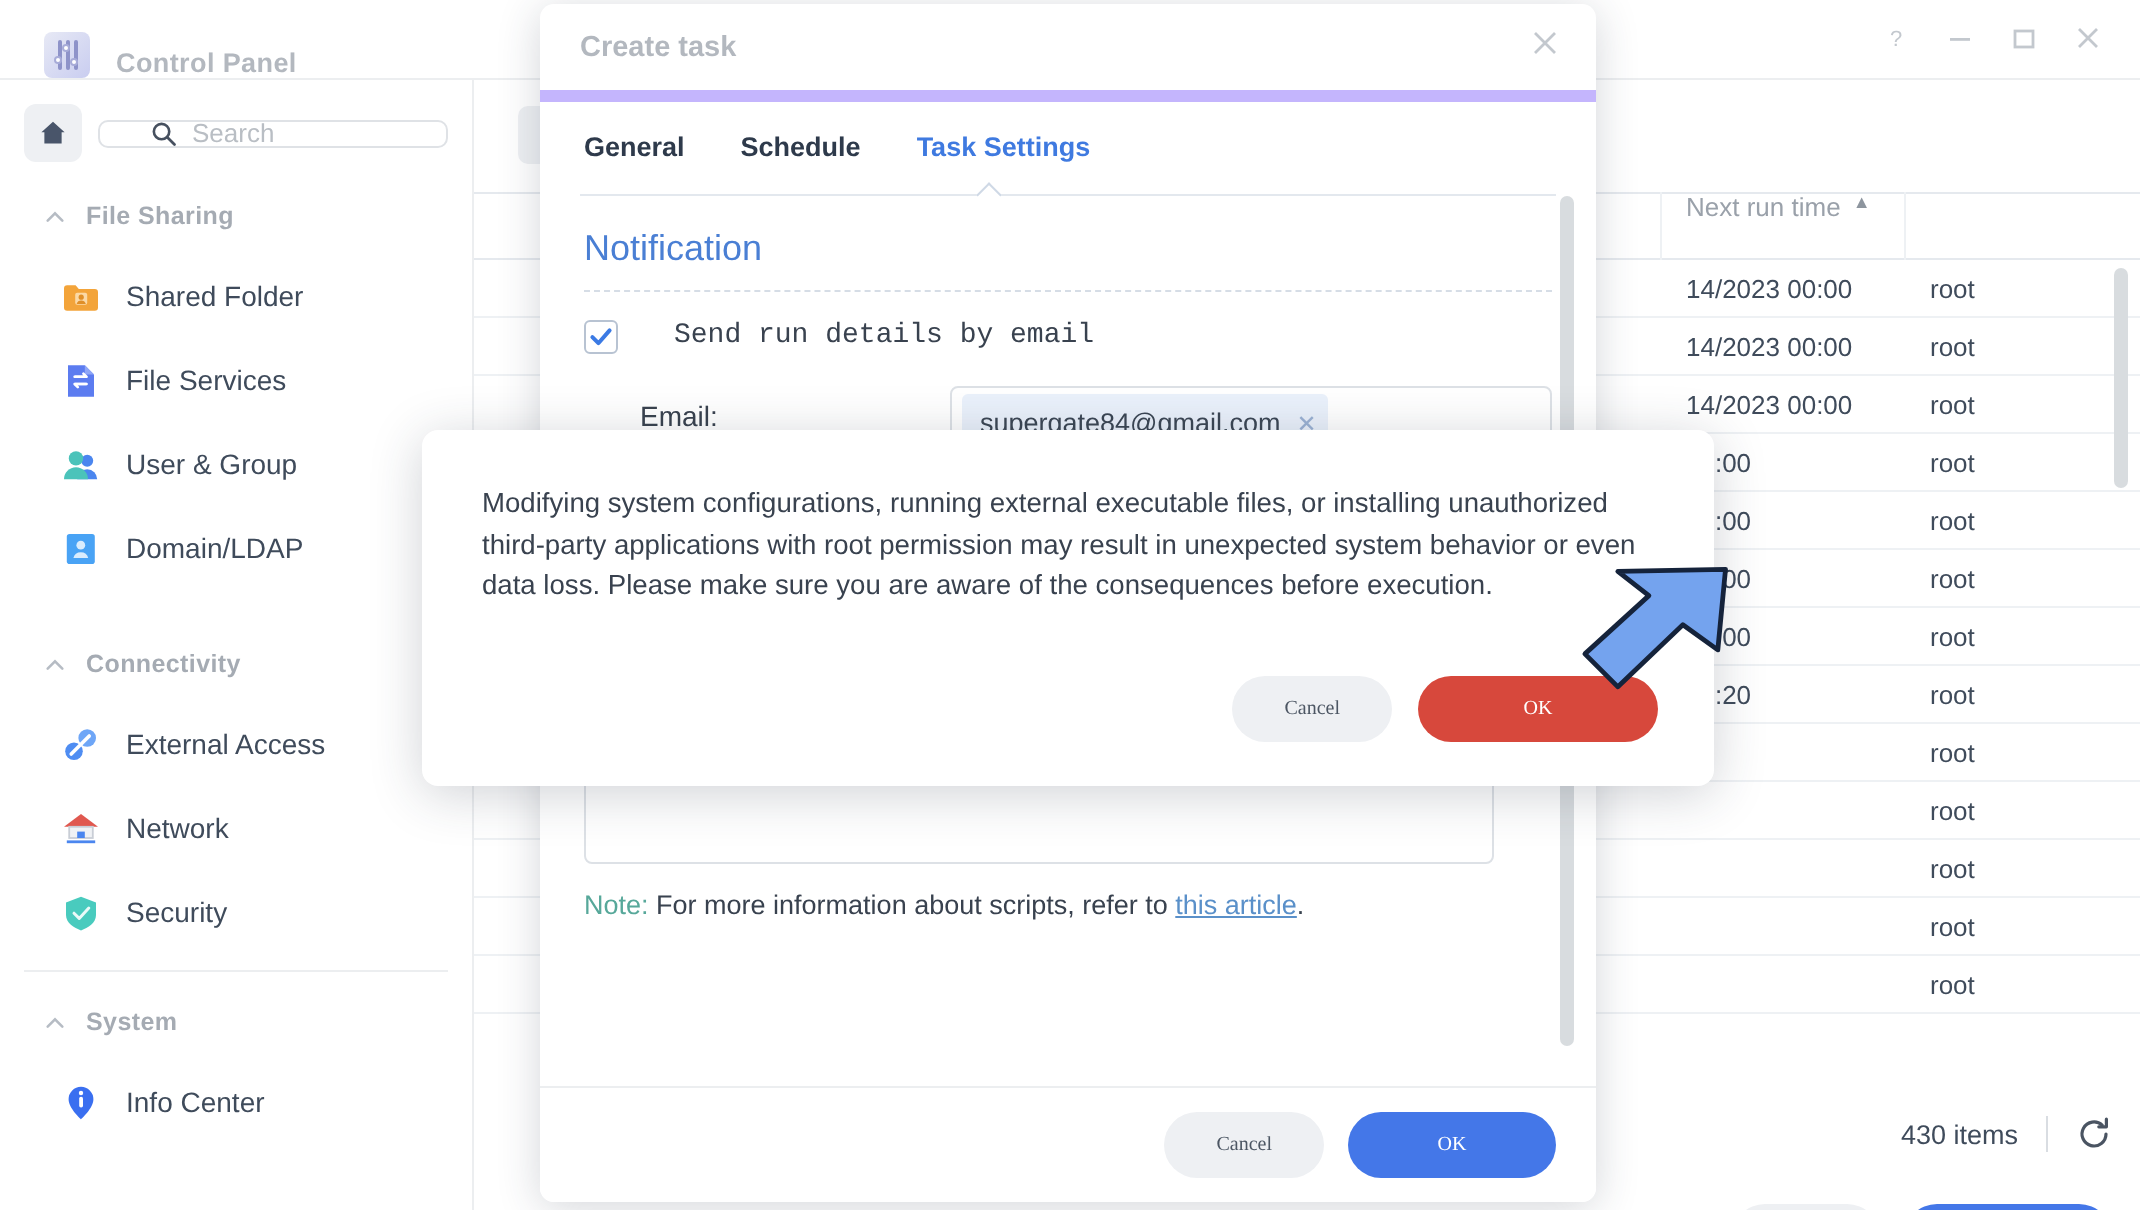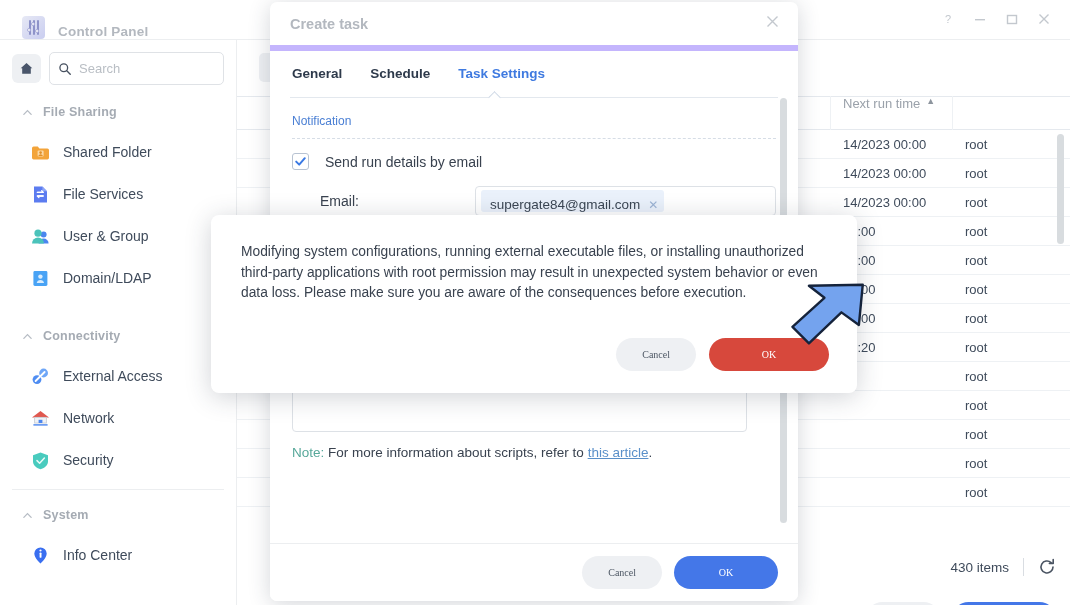--- a/index.html
+++ b/index.html
@@ -50,22 +50,22 @@
   }
   .search-row {
     display: flex; align-items: center; gap: 8px;
     padding: 12px 12px 0 12px;
   }
   .home-btn {
     width: 29px; height: 29px; border-radius: 6px; background: #eef0f3;
     display: flex; align-items: center; justify-content: center; flex:none;
   }
   .search-box {
-    flex: 1; height: 33px; border: 1px solid #dfe2e6; border-radius: 5px;
-    display: flex; align-items: center; padding: 0 8px; gap: 7px;
+    flex: 1; height: 14px; border: 1px solid #dfe2e6; border-radius: 5px;
+    display: flex; align-items: center; padding: 0 25px; gap: 7px;
     background: #fff;
   }
   .search-box .ph { color: #b9bec4; font-size: 13px; }
   .group-hdr {
     display: flex; align-items: center; gap: 10px; padding: 0 0 0 22px;
     height: 38px; margin-top: 8px;
   }
   .group-hdr .cname {
     font-size: 12.5px; font-weight: bold; color: #a5abb3; letter-spacing: .2px;
   }
@@ -161,23 +161,23 @@
     align-items:center; position:relative; }
   .tab { font-size: 13.5px; font-weight: bold; color:#2e3a4b; padding-bottom: 2px;}
   .tab.active { color:#3f7ae0; }
   .tab-rule { height:1px; background:#e3e8ee; margin: 0 20px; position:relative; }
   .tab-caret {
     position:absolute; top:-4px; left: 200px; width:9px; height:9px;
     background:#fff; border-left:1px solid #cfd9e6; border-top:1px solid #cfd9e6;
     transform: rotate(45deg);
   }
   .dlg-body { padding: 16px 22px 0 22px; position:relative; }
-  .sec-title { font-size: 12px; color:#4a7fd4; margin-bottom: 10px; }
+  .sec-title { font-size: 18px; color:#4a7fd4; margin-bottom: 10px; }
   .dash-rule { border-top: 1px dashed #d6dde6; margin-bottom: 14px; }
-  .chk-row { display:flex; align-items:flex-end; gap: 16px; margin-bottom: 16px; }
+  .chk-row { display:flex; align-items:flex-start; gap: 28px; margin-bottom: 16px; font-family: Liberation Mono, monospace; }
   .chk {
     width: 17px; height: 17px; border:1px solid #b8c3d2; border-radius: 3px;
     background:#fff; display:flex; align-items:center; justify-content:center;
   }
   .chk-row .lbl { font-size: 14px; color:#39424f; }
   .email-row { display:flex; align-items:center; padding-left: 28px; gap: 0; }
   .email-lbl { font-size: 14px; color:#39424f; width: 155px; }
   .email-input {
     flex:1; height: 30px; border:1px solid #dde1e6; border-radius: 4px;
     display:flex; align-items:center; padding: 0 5px;

